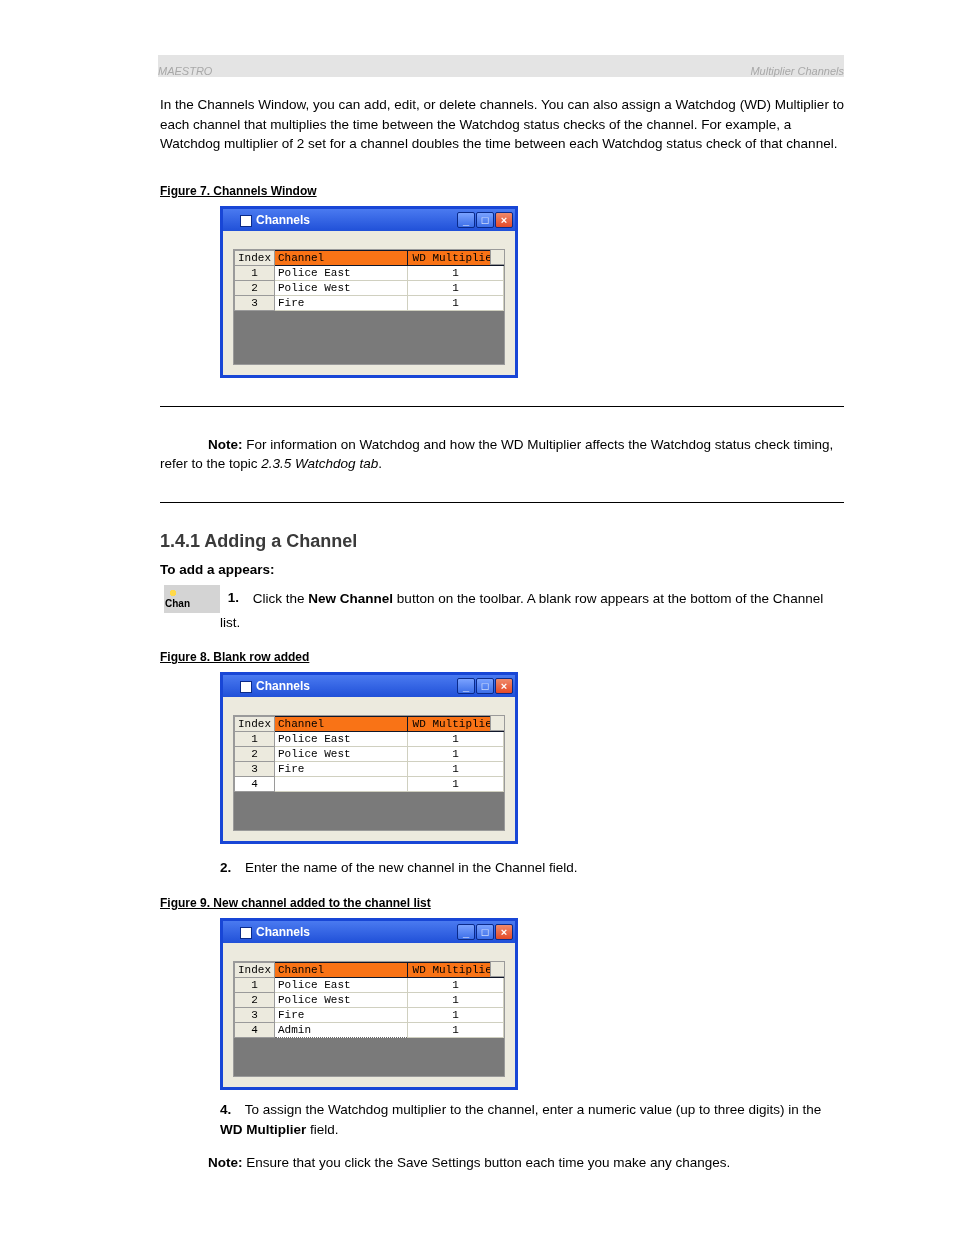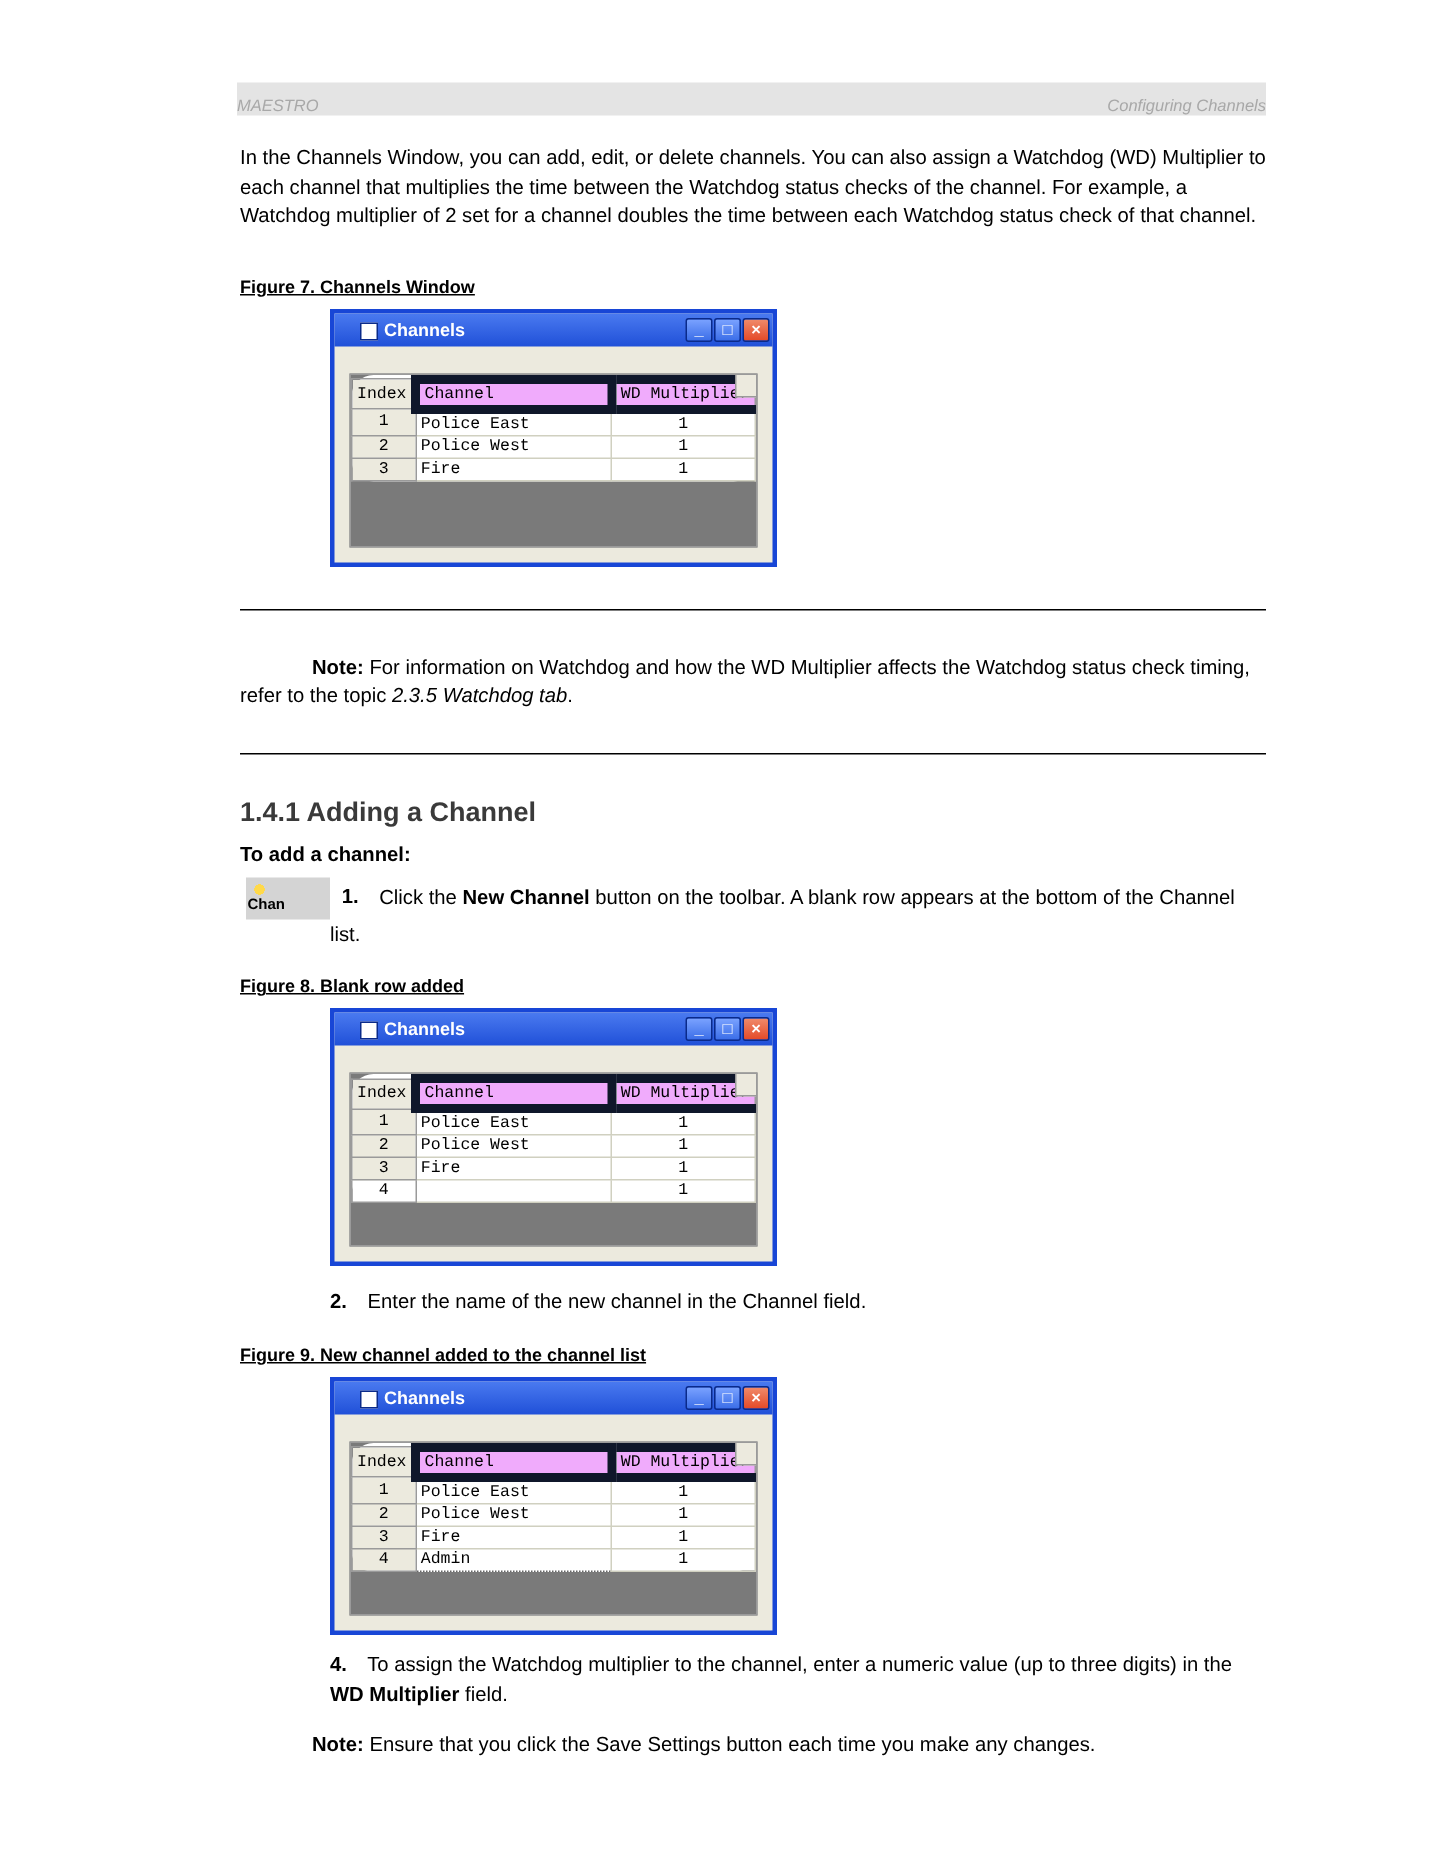--- a/index.html
+++ b/index.html
@@ -111,22 +111,22 @@
   }
   .grid {
     width: 100%;
     border-collapse: collapse;
     font-family: "Courier New", monospace;
     font-size: 11px;
     background: #fff;
     border-radius: 15px;
   }
   .grid th {
-    background: #f0abfc;
-    border: 6px solid #0f172a;
+    background: #f97316;
+    border: 1px solid #0f172a;
     padding: 1px 3px;
     font-weight: normal;
     text-align: left;
     height: 14px;
     overflow: hidden;
     white-space: nowrap;
   }
   .grid th:last-child { border-right: 1px solid #9a9a9a; }
   .grid td {
     border: 1px solid #d0d0c0;
@@ -196,21 +196,21 @@
   .bold { font-weight: bold; }
   .topic-i { font-style: italic; }
 </style>
 </head>
 <body>
 <div class="page">
 
 <div class="header-band"></div>
 <div class="header-line">
   <span>MAESTRO</span>
-  <span>Configuring Channels</span>
+  <span>Multiplier Channels</span>
 </div>
 
 <div class="content">
 
   <p class="para">In the Channels Window, you can add, edit, or delete channels. You can also assign a Watchdog (WD) Multiplier to each channel that multiplies the time between the Watchdog status checks of the channel. For example, a Watchdog multiplier of 2 set for a channel doubles the time between each Watchdog status check of that channel.</p>
 
   <div class="figcap indent1">Figure 7.  Channels Window</div>
 
   <div class="win-wrap">
     <div class="winxp">
@@ -259,21 +259,21 @@
 
   <hr class="rule">
   <p class="para">
     <span class="note-label">Note:</span>
     <span>For information on Watchdog and how the WD Multiplier affects the Watchdog status check timing, refer to the topic </span>
     <span class="topic-i">2.3.5 Watchdog tab</span><span>.</span>
   </p>
   <hr class="rule">
 
   <div class="h2">1.4.1 Adding a Channel</div>
-  <div class="task-h">To add a channel:</div>
+  <div class="task-h">To add a appears:</div>
 
   <div class="step-line step-desc">
     <span class="chan-icon-box"><span class="txt">Chan</span></span>
     <span class="num">1.</span>
     <span>Click the </span>
     <span class="bold">New Channel</span>
     <span> button on the toolbar. A blank row appears at the bottom of the Channel list.</span>
   </div>
 
   <div class="figcap indent1" style="margin-top:18px">Figure 8.  Blank row added</div>

